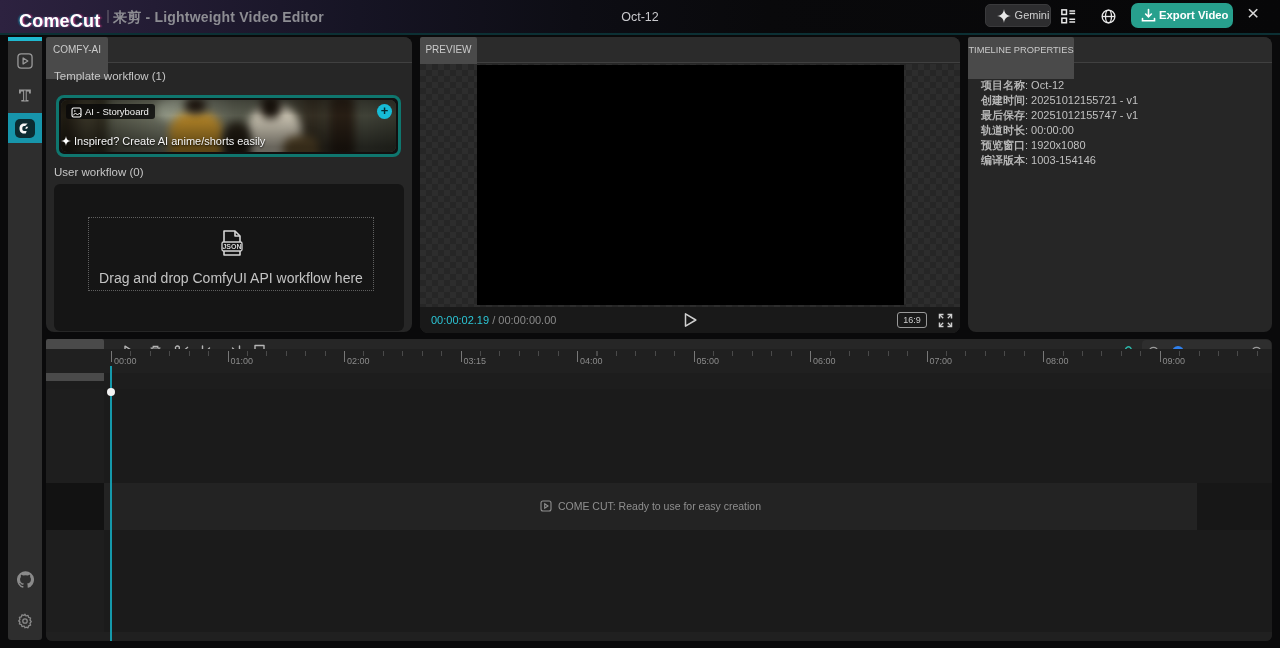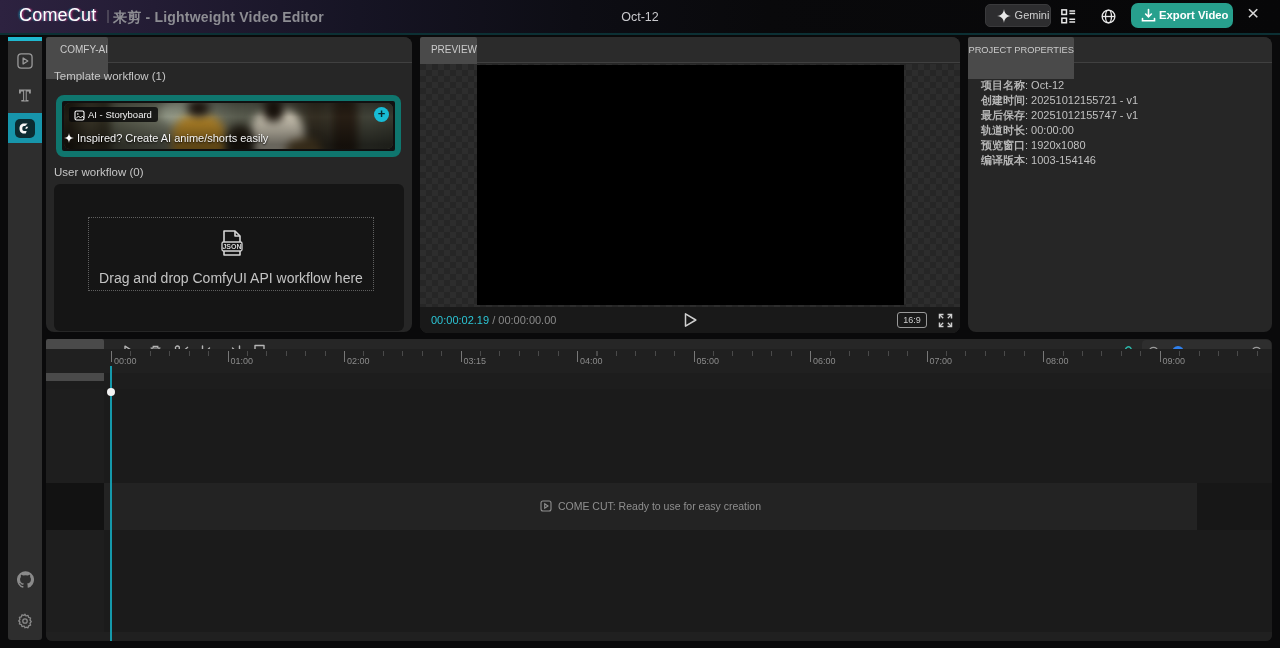--- a/index.html
+++ b/index.html
@@ -1,46 +1,46 @@
 <!DOCTYPE html>
 <html><head><meta charset="utf-8">
 <style>
 *{margin:0;padding:0;box-sizing:border-box}
 html,body{width:1280px;height:648px;overflow:hidden;background:#0a0a0b;font-family:"Liberation Sans",sans-serif;position:relative}
 .abs{position:absolute}
 
 #topbar{left:0;top:0;width:1280px;height:33px;background:linear-gradient(90deg,#2d2240 0%,#231c34 12%,#161424 28%,#0d0d14 45%,#09090b 60%,#070708 100%);}
 #topteal{left:0;top:33px;width:1280px;height:2px;background:#0c3034}
-#logo{left:19px;top:5px;font-size:18px;font-weight:normal;color:#fff;letter-spacing:.2px;text-shadow:1.5px 0 1.5px rgba(255,60,150,.55),-1.5px 0 1.5px rgba(0,220,255,.35)}
+#logo{left:19px;top:11px;font-size:18px;font-weight:bold;color:#fff;letter-spacing:.2px;text-shadow:1.5px 0 1.5px rgba(255,60,150,.55),-1.5px 0 1.5px rgba(0,220,255,.35)}
 #logosep{left:107px;top:10px;width:1.5px;height:13px;background:#4a4456}
 #subtitle{left:113px;top:9px;font-size:14px;font-weight:bold;color:#8d8d93;letter-spacing:.2px}
 #doctitle{left:540px;top:10px;width:200px;text-align:center;font-size:12.5px;color:#c9c9cd}
 #gemini{left:985px;top:4px;width:66px;height:23px;background:#2d2d2f;border:1px solid #3a3a3c;border-radius:5px;color:#cfcfcf;font-size:11px;line-height:21px;text-align:center;padding-left:28px}
 #gemini svg{position:absolute;left:11px;top:4px}
 .topicon{top:8px;color:#e8e8e8}
 #exportbtn{left:1131px;top:3px;width:102px;height:25px;background:#27a08d;border-radius:7px;color:#fff;font-weight:bold;font-size:11.3px;line-height:25px;text-align:left;padding-left:28px}
 #exportbtn svg{position:absolute;left:10px;top:5px}
 #closex{left:1247px;top:1px;font-size:21px;color:#d8d8d8;font-weight:normal}
 
 #sidebar{left:8px;top:37px;width:34px;height:603px;background:#2e2e2e;border-radius:0 0 3px 3px}
 #sbteal{left:8px;top:37px;width:34px;height:4px;background:#1fb9cf}
 .sbicon{left:8px;width:34px;text-align:center;color:#9a9a9a}
 #sbactive{left:8px;top:113px;width:34px;height:30px;background:#1795ab}
 #sbclogo{left:15px;top:119px;width:20px;height:19px;background:#0c2b31;border-radius:5px}
 
 .panel{background:#262626;border-radius:8px}
 .tabbar{position:absolute;left:0;top:0;right:0;height:26px;background:#2b2b2b;border-bottom:1px solid #404040;border-radius:8px 8px 0 0}
-.tab{position:absolute;left:0;top:0;height:42px;background:#4a4a4a;color:#cbcbcb;font-size:10px;text-align:right;border-radius:2px 2px 0 0;white-space:nowrap}
+.tab{position:absolute;left:0;top:0;height:42px;background:#4a4a4a;color:#cbcbcb;font-size:10px;text-align:center;border-radius:2px 2px 0 0;white-space:nowrap}
 #leftpanel{left:46px;top:37px;width:366px;height:295px}
 #prevpanel{left:420px;top:37px;width:540px;height:296px}
 #rightpanel{left:968px;top:37px;width:304px;height:295px}
 #timeline{left:46px;top:339px;width:1226px;height:302px;background:#1d1d1d;border-radius:6px}
 
 .seclabel{position:absolute;left:8px;font-size:11.5px;color:#c6c6c6}
-#card{left:10px;top:58px;width:345px;height:62px;border:6px solid #0f766e;border-radius:8px;background:#111;padding:2px}
+#card{left:10px;top:58px;width:345px;height:62px;border:3px solid #0f766e;border-radius:8px;background:#111;padding:2px}
 #cardimg{position:relative;width:100%;height:100%;border-radius:6px;overflow:hidden;background:#3d4038}
 #cardimg .blur{position:absolute;filter:blur(4px)}
 #badge{left:5px;top:4px;height:15px;background:rgba(8,8,8,.82);border-radius:3px;color:#f2f2f2;font-size:9.5px;line-height:15px;padding:0 6px 0 19px}
 #badge svg{position:absolute;left:5px;top:2.5px}
 #plusbtn{right:4px;top:4px;width:15px;height:15px;border-radius:50%;background:#17bcd6;color:#062a30;font-size:13px;line-height:14px;text-align:center;font-weight:bold}
 #caption{left:0;right:0;bottom:5px;text-align:left;color:#f5f5f5;font-size:11px;text-shadow:0 1px 2px #000}
 #dropbox{left:8px;top:147px;width:350px;height:147px;background:#151515;border-radius:6px}
 #dashbox{position:absolute;left:34px;top:33px;width:286px;height:74px;border:1px dotted #606060;color:#c4c4c4}
 #dashbox .txt{position:absolute;left:0;right:0;top:52px;text-align:center;font-size:14px}
 #dashbox svg{position:absolute;left:131px;top:12px}
@@ -193,21 +193,21 @@
 <div class="abs" id="ratio">16:9</div>
 <svg class="abs" id="fullscr" width="15" height="15" viewBox="0 0 15 15">
     <g stroke="#cfcfcf" stroke-width="1.5" fill="none">
       <path d="M9.5 1.5h4v4M5.5 1.5h-4v4M9.5 13.5h4v-4M5.5 13.5h-4v-4"></path>
       <path d="M13 2 9.8 5.2M2 2l3.2 3.2M13 13 9.8 9.8M2 13l3.2-3.2" stroke-width="1.3"></path>
     </g>
   </svg>
 
 <div class="abs panel" id="rightpanel">
   <div class="tabbar">
-      <div class="tab" style="width:106px;line-height:26px;font-size:9.3px">PROJECT PROPERTIES</div>
+      <div class="tab" style="width:106px;line-height:26px;font-size:9.3px">TIMELINE PROPERTIES</div>
     </div>
   <div class="abs" id="props">
     <div><span class="lab cjk">项目名称</span>: Oct-12</div>
     <div><span class="lab cjk">创建时间</span>: 20251012155721 - v1</div>
     <div><span class="lab cjk">最后保存</span>: 20251012155747 - v1</div>
     <div><span class="lab cjk">轨道时长</span>: 00:00:00</div>
     <div><span class="lab cjk">预览窗口</span>: 1920x1080</div>
     <div><span class="lab cjk">编译版本</span>: 1003-154146</div>
   </div>
 </div>

